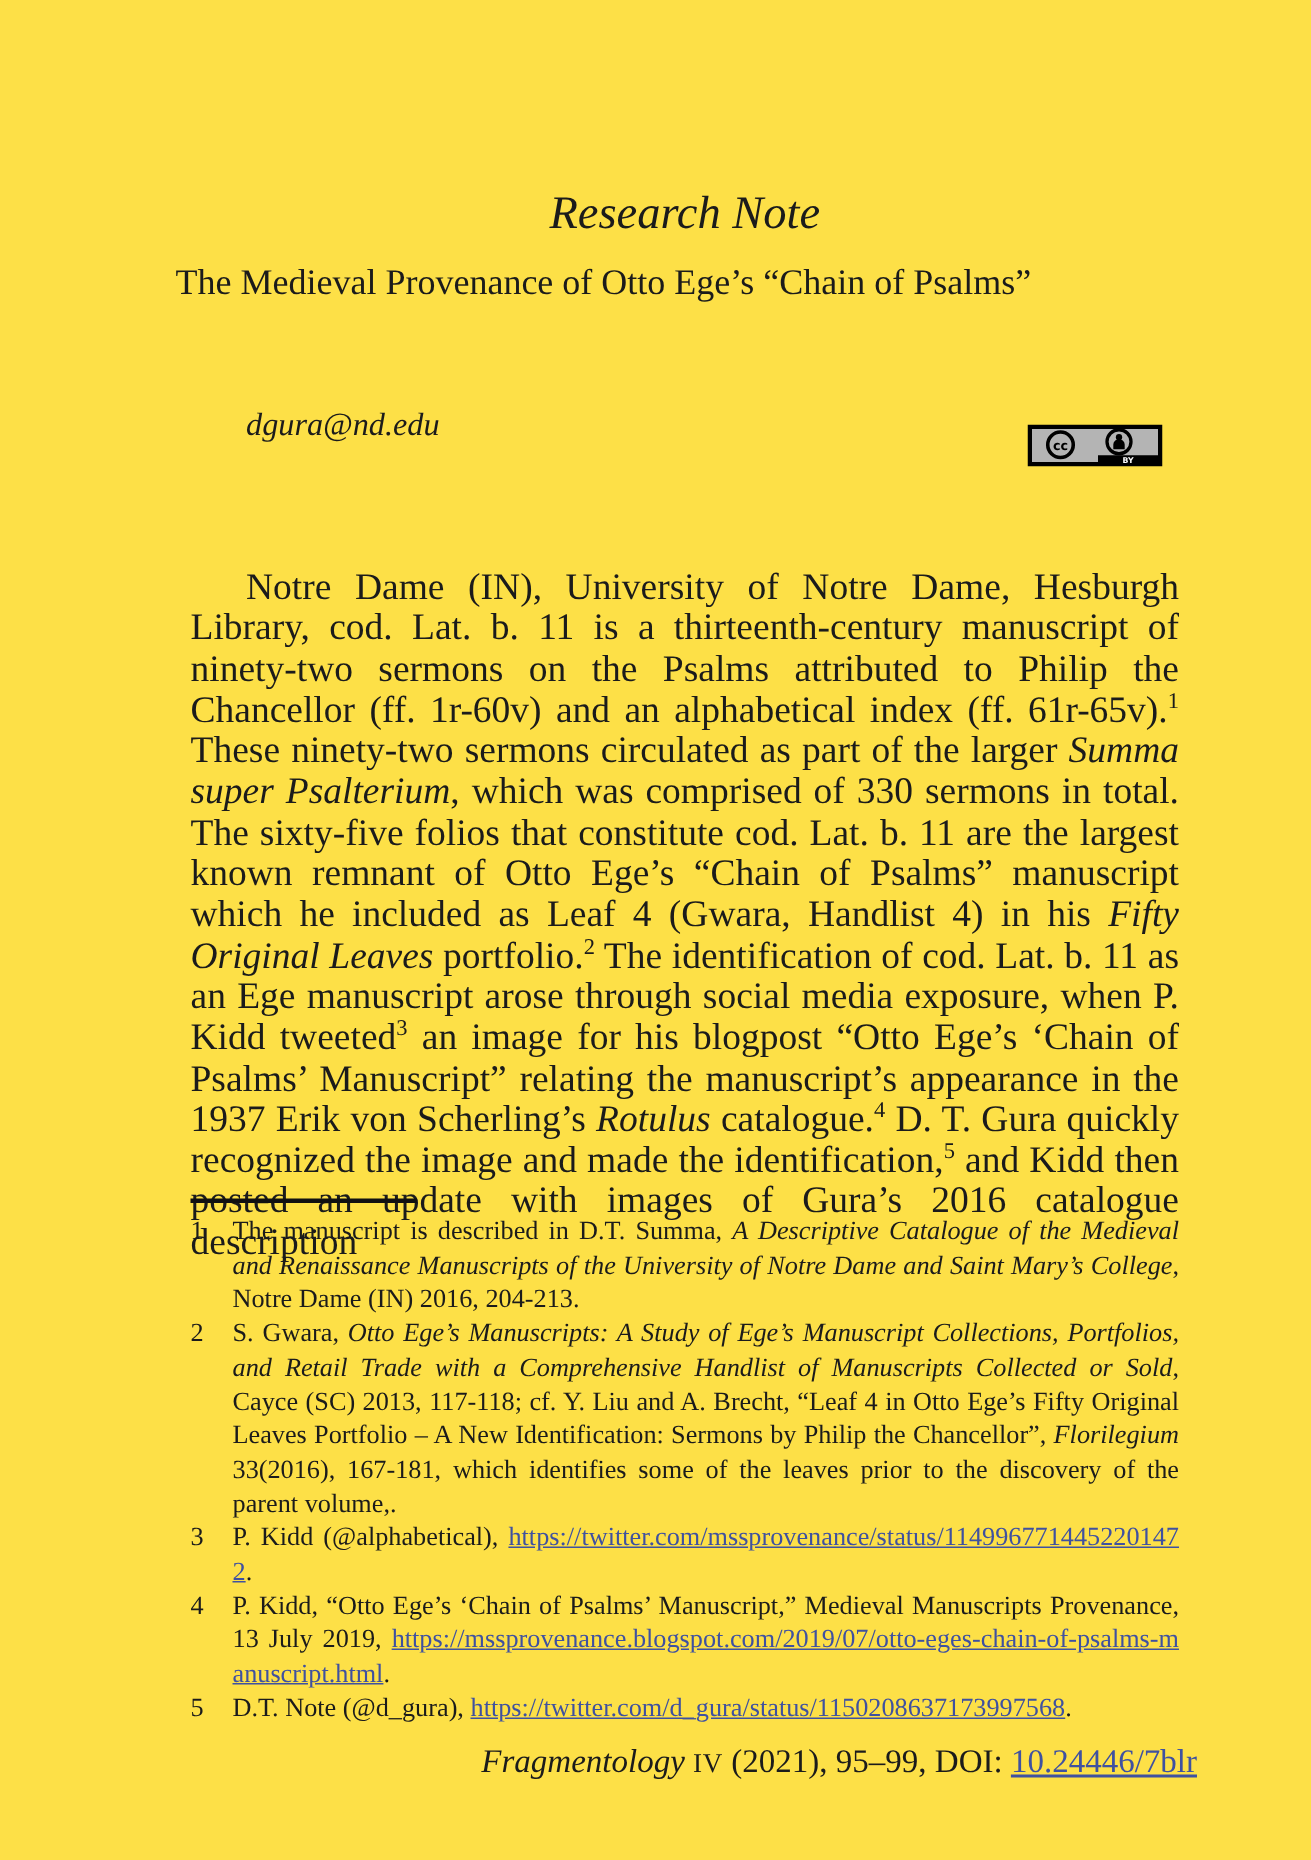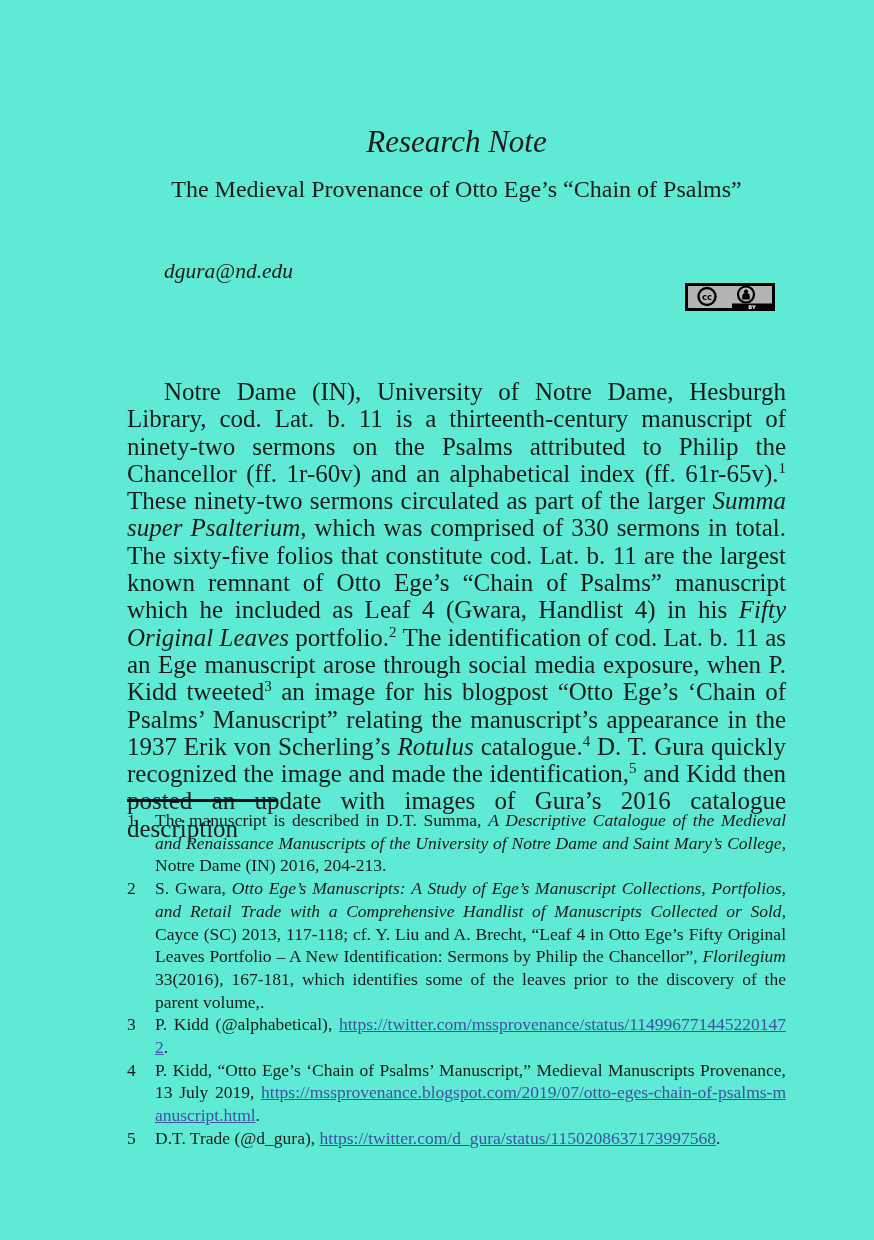--- a/index.html
+++ b/index.html
@@ -1,49 +1,48 @@
 <!DOCTYPE html>
 <html><head>
 <meta charset="utf-8">
 <style>
   html, body { margin: 0; padding: 0; background: #ffffff; }
   .page {
     position: relative;
     width: 874px;
     height: 1240px;
-    background: #5eead4;
+    background: #fde047;
     font-family: "Liberation Serif", serif;
     color: #1b1b1b;
     overflow: hidden;
   }
   .kicker {
     position: absolute;
     top: 124px; left: 127px; width: 659px;
     text-align: center;
     font-style: italic;
     font-size: 31px;
     line-height: 36px;
   }
   .title {
     position: absolute;
     top: 172px; left: 117px; width: 679px;
-    text-align: center;
     font-size: 24px;
     line-height: 34px;
   }
   .author-block {
     position: absolute;
     top: 253px; left: 127px; width: 659px;
     font-size: 21.5px;
     line-height: 28px;
   }
   .author-name { font-weight: bold; }
   .author-email {
     margin-left: 37px;
-    margin-top: 4px;
+    margin-top: 16px;
     font-style: italic;
   }
   .badge {
     position: absolute;
     top: 283px; left: 685px;
     width: 90px; height: 28px;
   }
   .body-par {
     position: absolute;
     top: 378px; left: 127px; width: 659px;
@@ -131,18 +130,19 @@
       <div class="fn">
         <div class="fn-num">3</div>
         <div class="fn-text"><span>P. Kidd (@alphabetical), </span><a href="#" class="doc-link">https://twitter.com/mssprovenance/status/1149967714452201472</a><span>.</span></div>
       </div>
       <div class="fn">
         <div class="fn-num">4</div>
         <div class="fn-text"><span>P. Kidd, “Otto Ege’s ‘Chain of Psalms’ Manuscript,” Medieval Manuscripts Provenance, 13 July 2019, </span><a href="#" class="doc-link">https://mssprovenance.blogspot.com/2019/07/otto-eges-chain-of-psalms-manuscript.html</a><span>.</span></div>
       </div>
       <div class="fn">
         <div class="fn-num">5</div>
-        <div class="fn-text"><span>D.T. Trade (@d_gura), </span><a href="#" class="doc-link">https://twitter.com/d_gura/status/1150208637173997568</a><span>.</span></div>
+        <div class="fn-text"><span>D.T. Note (@d_gura), </span><a href="#" class="doc-link">https://twitter.com/d_gura/status/1150208637173997568</a><span>.</span></div>
       </div>
     </div>
 
+  <div class="footer"><em>Fragmentology</em><span> </span><span class="smallcaps">IV</span><span> (2021), 95–99, DOI: </span><a href="#" class="doc-link">10.24446/7blr</a></div>
 
 </div>
 
 </body></html>

